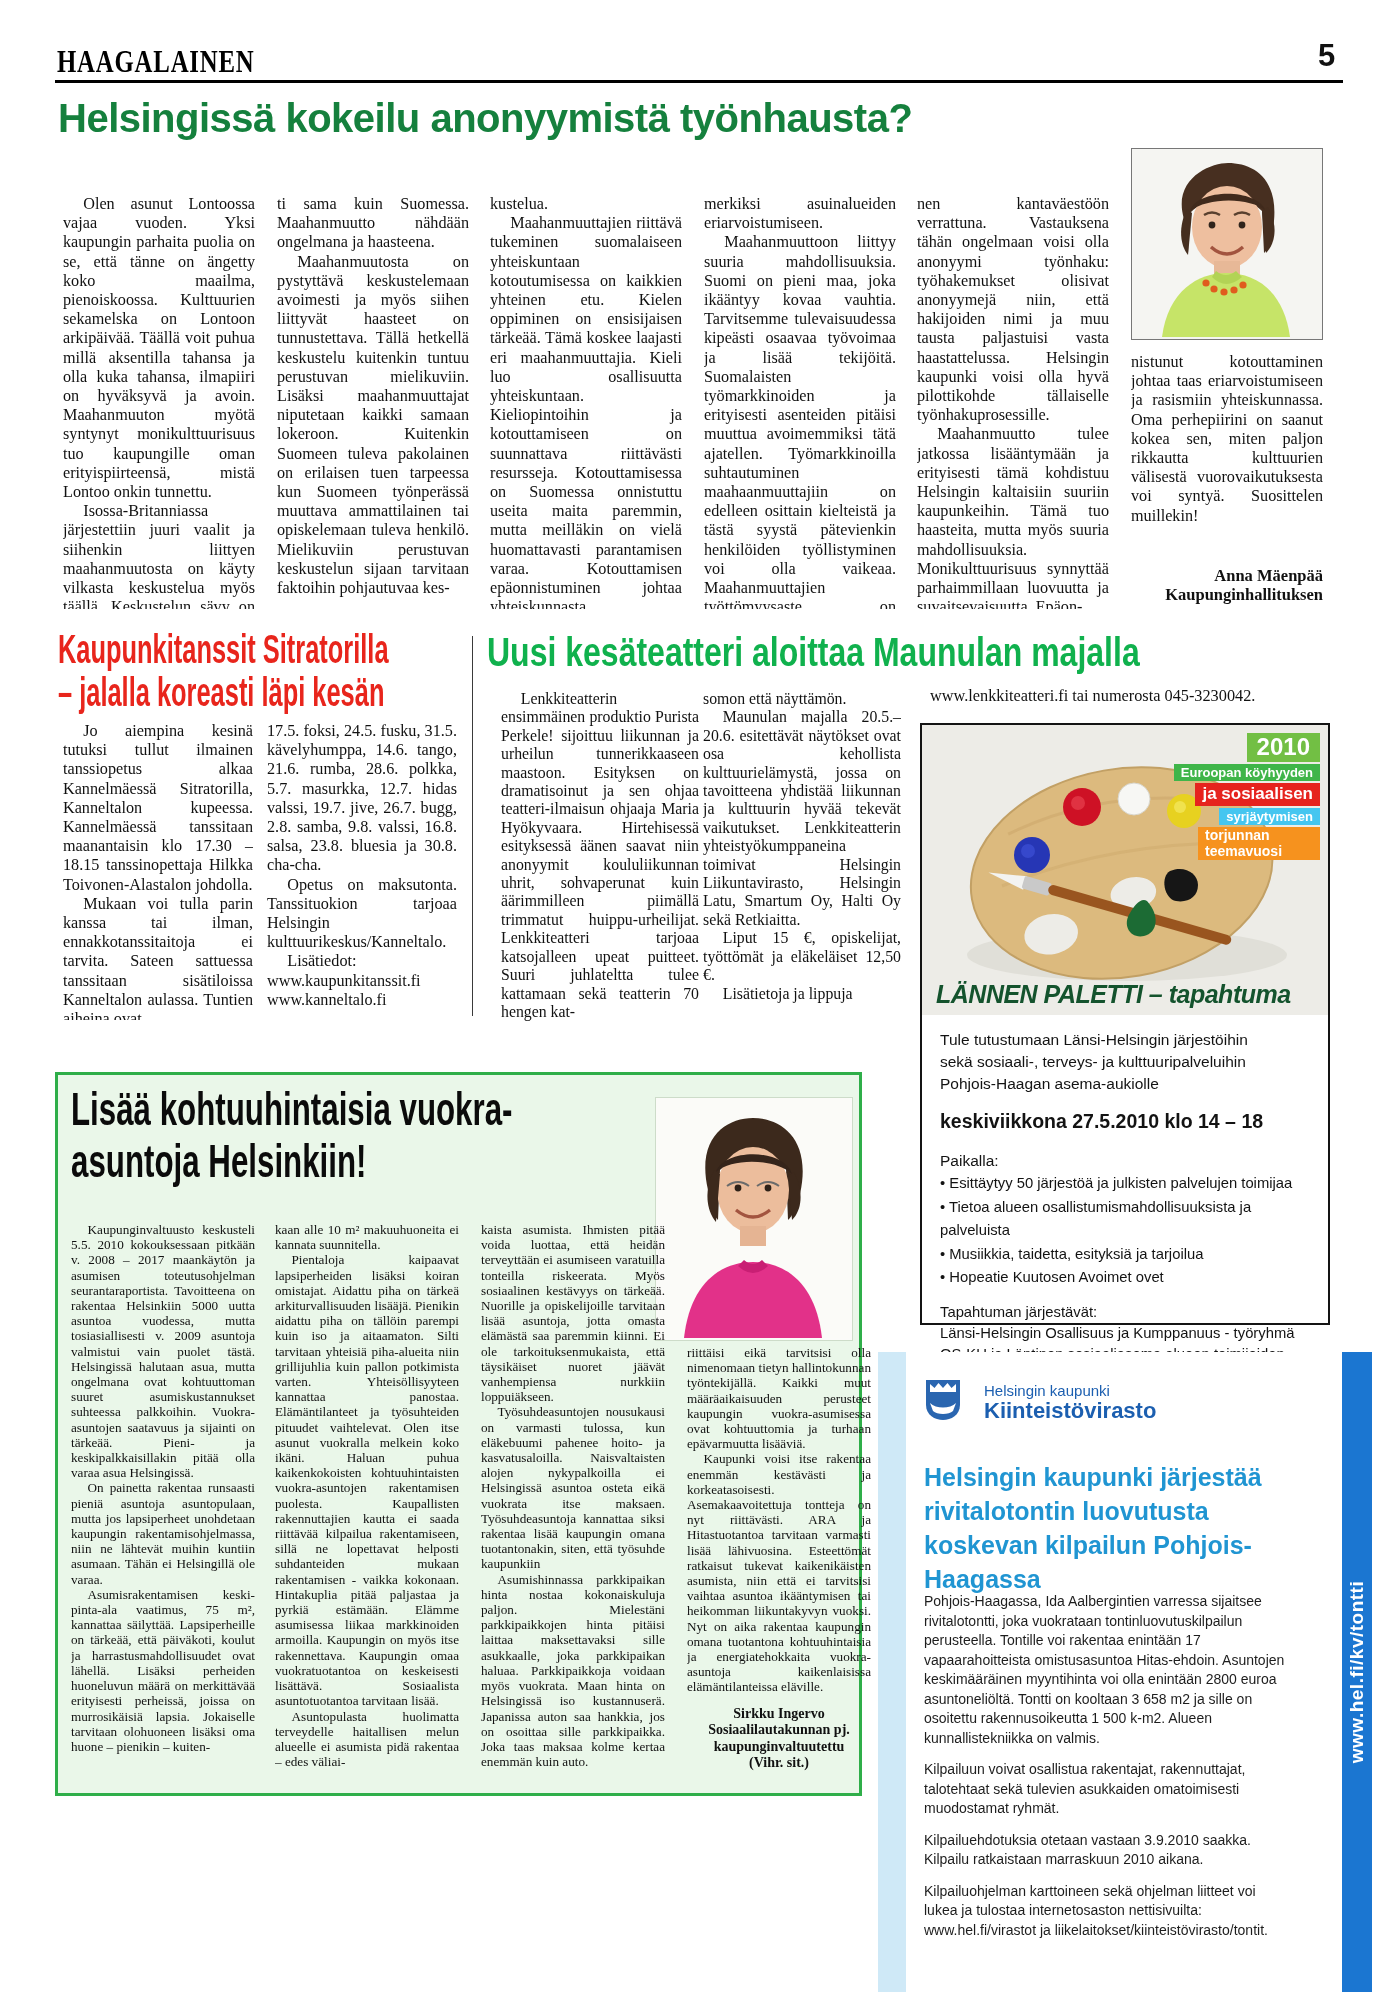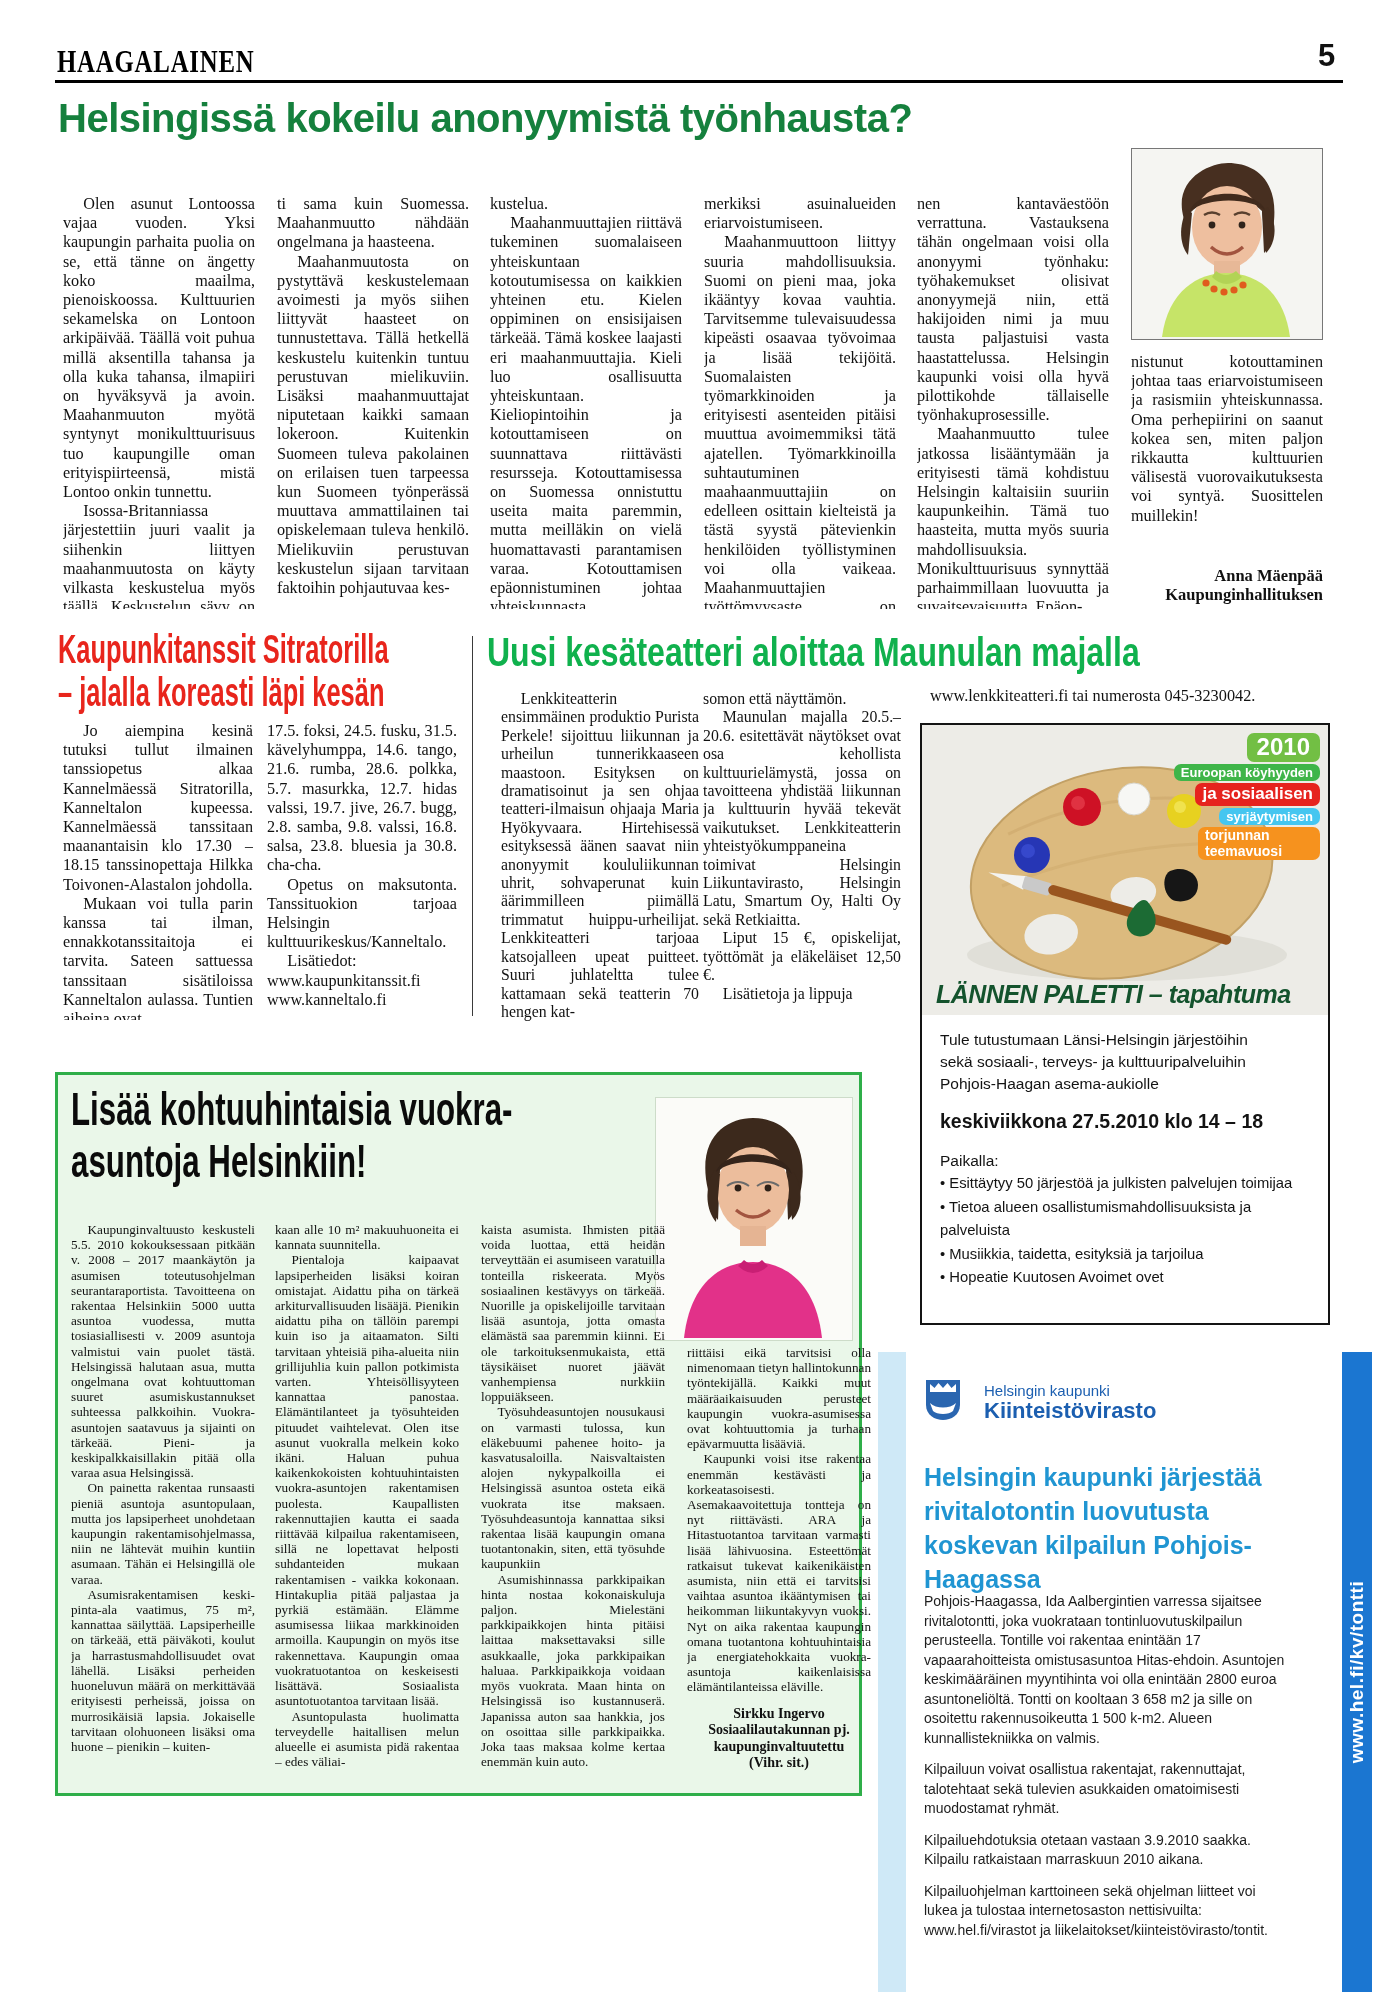--- a/index.html
+++ b/index.html
@@ -38,21 +38,21 @@
   .vrule{left:472px;top:636px;width:1px;height:380px;background:#3a3a3a;}
   .tcol{top:690px;width:198px;height:348px;font-size:15.8px;line-height:18.4px;}
   .t1{left:501px}.t2{left:703px}
   .contact-line{left:930px;top:686px;width:400px;font-size:16.3px;}
 
   
   .ad{left:920px;top:723px;width:410px;height:602px;border:2px solid #141414;background:#fff;box-sizing:border-box;}
   .ad-photo{position:relative;width:100%;height:290px;background:#edece7;overflow:hidden;}
   .badges{position:absolute;top:8px;right:8px;display:flex;flex-direction:column;align-items:flex-end;gap:2px;
           font-family:"Liberation Sans",sans-serif;font-weight:bold;color:#fff;}
-  .badge{padding:1px 7px;line-height:1.2;border-radius:7px;}
+  .badge{padding:1px 7px;line-height:1.2;}
   .bg1{background:#72bf44;font-size:24px;padding:0 10px;}
   .bg2{background:#3fb549;font-size:13px;}
   .bg3{background:#e6231e;font-size:17px;}
   .bg4{background:#45c6f0;font-size:13px;}
   .bg5{background:#f6921e;font-size:14px;max-width:108px;text-align:left;line-height:1.1;}
   .ad-title{position:absolute;left:14px;bottom:6px;font-family:"Liberation Sans",sans-serif;
             font-weight:bold;font-style:italic;font-size:25px;color:#14532d;letter-spacing:-.5px;}
   .ad-body{padding:14px 18px 0 18px;font-family:"Liberation Sans",sans-serif;color:#131313;}
   .ad-intro div{font-size:15.5px;line-height:22px;}
   .ad-date{margin-top:15px;font-weight:bold;font-size:19.5px;}
@@ -227,20 +227,27 @@
           <div>Pohjois-Haagan asema-aukiolle</div>
         </div>
       <div class="ad-date">keskiviikkona 27.5.2010 klo 14 – 18</div>
       <div class="ad-label">Paikalla:</div>
       <div class="ad-bullets">
           <div>• Esittäytyy 50 järjestöä ja julkisten palvelujen toimijaa</div>
           <div>• Tietoa alueen osallistumismahdollisuuksista ja palveluista</div>
           <div>• Musiikkia, taidetta, esityksiä ja tarjoilua</div>
           <div>• Hopeatie Kuutosen Avoimet ovet</div>
         </div>
+      <div class="ad-orgs">
+        <div>Tapahtuman järjestävät:</div>
+        <div>
+            <div>Länsi-Helsingin Osallisuus ja Kumppanuus - työryhmä</div>
+            <div>OS-KU ja Läntinen sosiaaliasema alueen toimijoiden kanssa</div>
+          </div>
+      </div>
     </div>
   </div>
 
   <div class="abs gbox">
     <div class="gb-title">
       <div>Lisää kohtuuhintaisia vuokra-</div>
       <div>asuntoja Helsinkiin!</div>
     </div>
     <div class="gb-photo">
       <svg width="194" height="240" viewBox="0 0 194 240">

